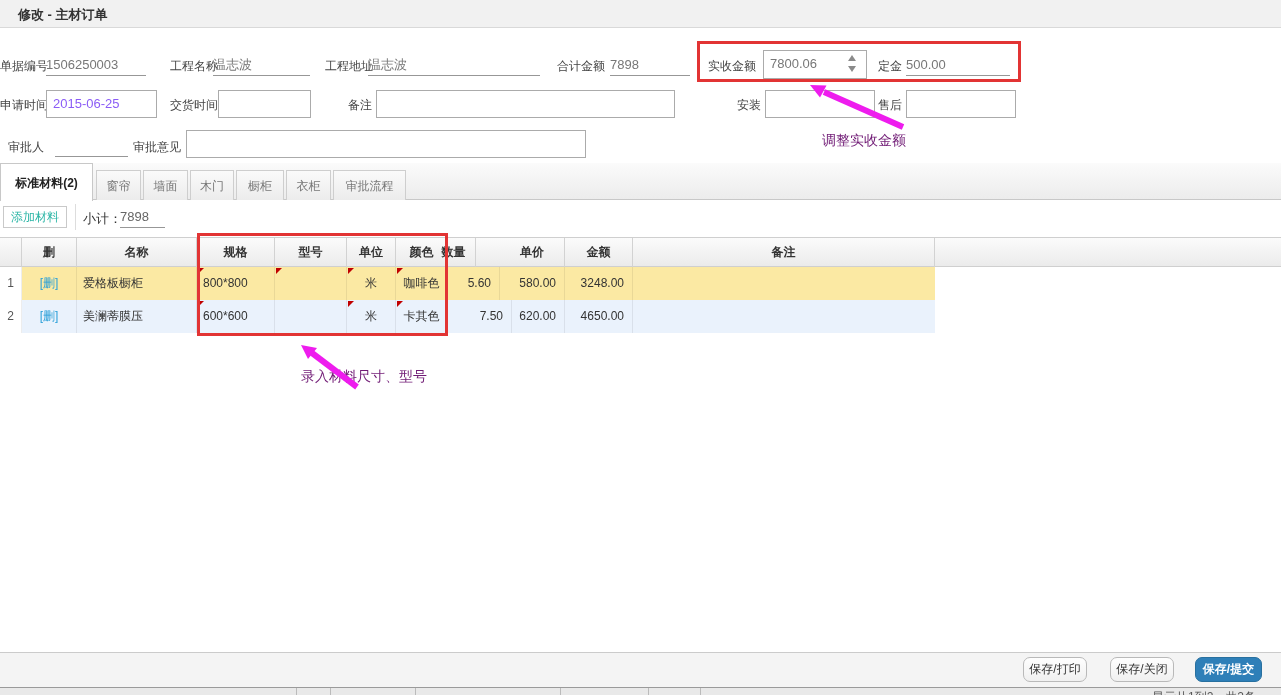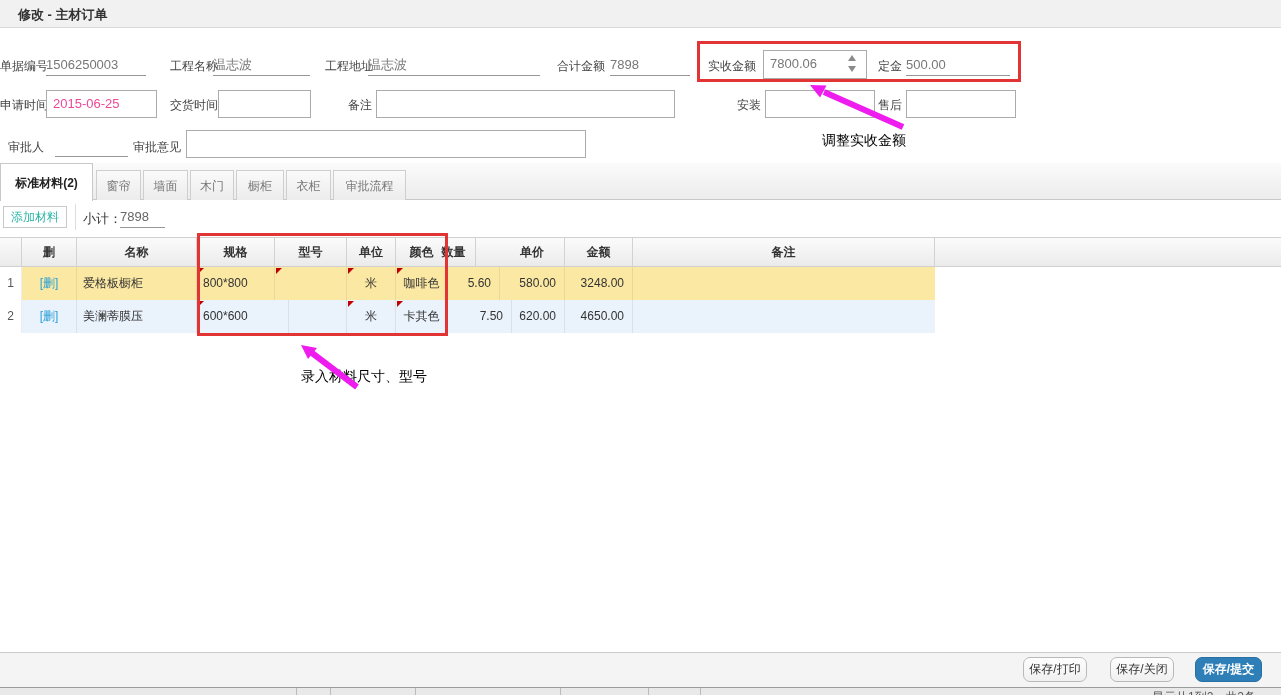--- a/index.html
+++ b/index.html
@@ -10,37 +10,37 @@
   
   .titlebar { position:absolute; left:0; top:0; width:1281px; height:28px;
     background:#f1f1f1; border-bottom:1px solid #d9d9d9; }
   .titlebar .t { position:absolute; left:18px; top:6px; font-size:13px; font-weight:bold; color:#333; }
 
   
   .lbl { position:absolute; font-size:12px; color:#444; white-space:nowrap; }
   .uval { position:absolute; font-size:13px; color:#777; border-bottom:1px solid #979797;
     height:21px; line-height:20px; white-space:nowrap; }
   .box { position:absolute; height:28px; border:1px solid #ababab; background:#fff;
-    font-size:13px; color:#ec4899; line-height:26px; padding-left:6px; white-space:nowrap; }
+    font-size:13px; color:#8b5cf6; line-height:26px; padding-left:6px; white-space:nowrap; }
 
   
   .spinner { position:absolute; left:763px; top:50px; width:104px; height:29px;
     border:1px solid #ababab; background:#fff; }
   .spinner .val { position:absolute; left:6px; top:5px; font-size:13px; color:#777; }
   .spinner .arrows { position:absolute; right:8px; top:4px; width:10px; height:20px; }
   .tri-up { width:0; height:0; border-left:4px solid transparent; border-right:4px solid transparent;
     border-bottom:6px solid #8a8a8a; margin-bottom:5px; }
   .tri-down { width:0; height:0; border-left:4px solid transparent; border-right:4px solid transparent;
     border-top:6px solid #8a8a8a; }
 
   
   .redbox { position:absolute; border:3px solid #e23434; background:transparent; }
 
   
-  .note { position:absolute; font-size:14px; color:#000000; white-space:nowrap; }
+  .note { position:absolute; font-size:14px; color:#701a75; white-space:nowrap; }
 
   
   .tabstrip { position:absolute; left:0; top:163px; width:1281px; height:37px;
     background:linear-gradient(#fbfbfb,#ececec); border-bottom:1px solid #c8c8c8; }
   .tab { position:absolute; top:7px; height:30px; line-height:30px; text-align:center;
     font-size:12px; color:#777; background:linear-gradient(#fafafa,#ececec);
     border:1px solid #cecece; border-bottom:none; cursor:default; }
   .tab.active { top:0; height:38px; line-height:38px; background:#fff; font-weight:bold;
     font-size:12px; color:#222; border:1px solid #c8c8c8; border-bottom:none; z-index:2; }
 
@@ -185,21 +185,21 @@
     <div class="td right" style="left:448px;width:52px;">5.60</div>
     <div class="td right" style="left:500px;width:65px;text-align:right;">580.00</div>
     <div class="td right" style="left:565px;width:68px;">3248.00</div>
     <div class="td left" style="left:633px;width:302px;border-right:none;"></div>
   </div>
 
   <div class="trow even" style="top:300px;">
     <div class="td center rownum" style="left:0;width:22px;background:#fff;">2</div>
     <div class="td center" style="left:22px;width:55px;"><span class="dellink">[删]</span></div>
     <div class="td left" style="left:77px;width:120px;">美澜蒂膜压</div>
-    <div class="td left dirty" style="left:197px;width:92px;">600*600</div>
+    <div class="td left dirty" style="left:197px;width:78px;">600*600</div>
     <div class="td left" style="left:275px;width:72px;"></div>
     <div class="td center dirty" style="left:347px;width:49px;">米</div>
     <div class="td center dirty" style="left:396px;width:52px;">卡其色</div>
     <div class="td right" style="left:460px;width:52px;">7.50</div>
     <div class="td right" style="left:500px;width:65px;">620.00</div>
     <div class="td right" style="left:565px;width:68px;">4650.00</div>
     <div class="td left" style="left:633px;width:302px;border-right:none;"></div>
   </div>
 
   <div class="redbox" style="left:197px;top:233px;width:251px;height:103px;"></div>

